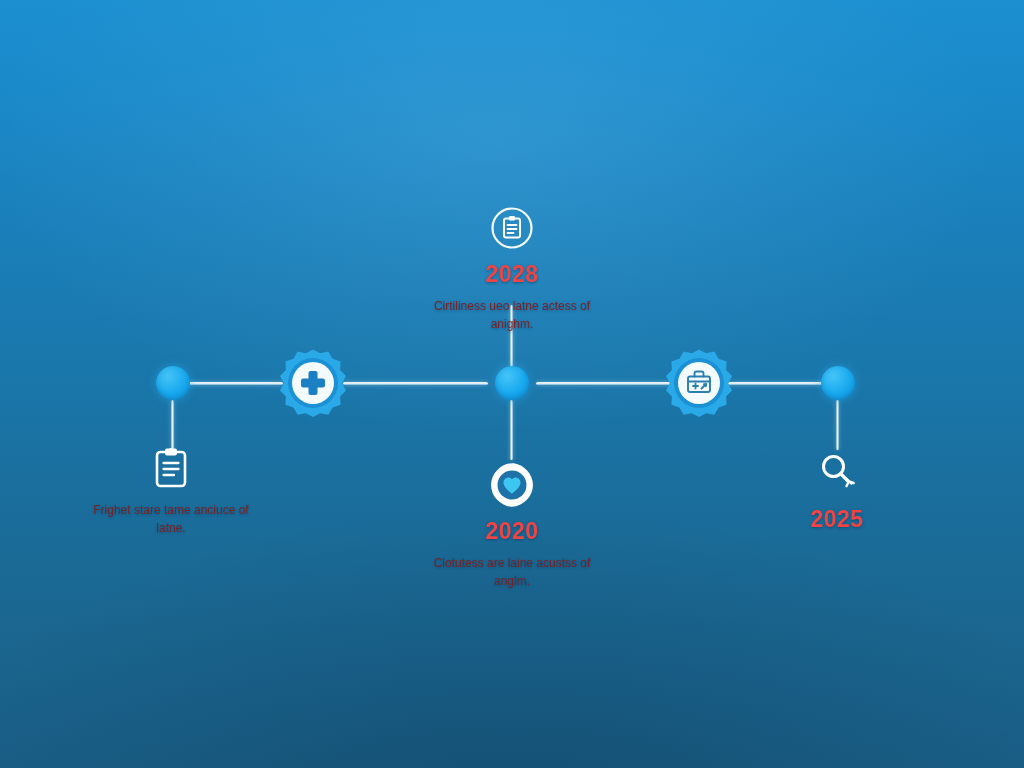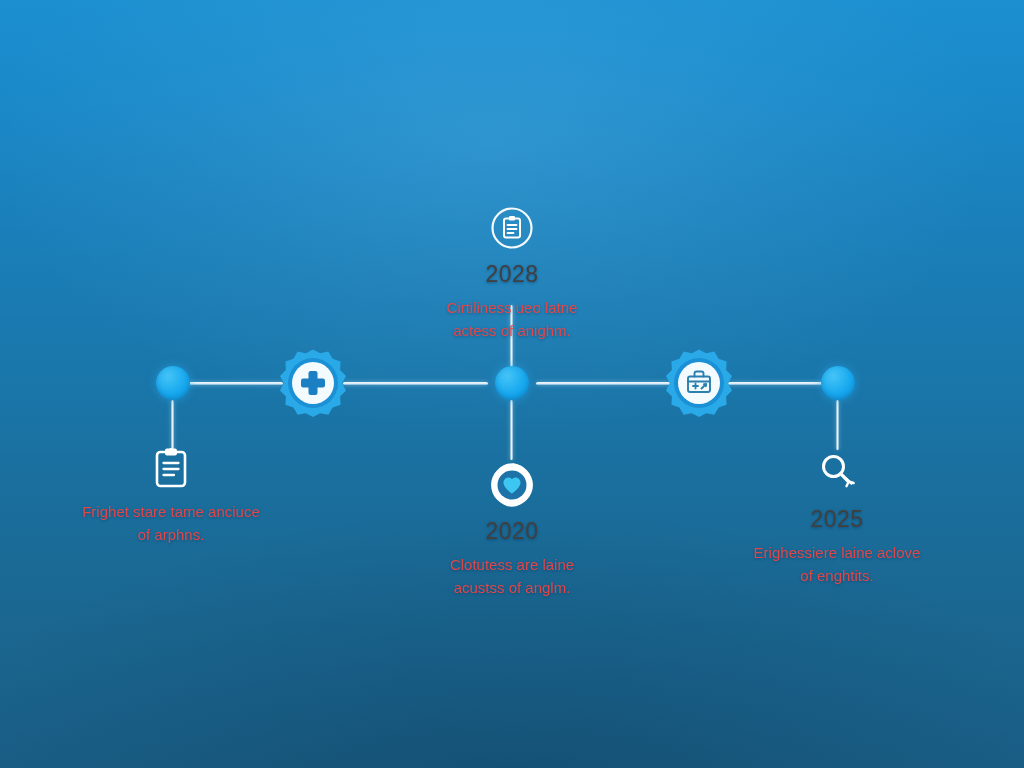--- a/index.html
+++ b/index.html
@@ -96,32 +96,32 @@
   .ms-icon {
     height: 46px;
     display: flex;
     align-items: center;
     justify-content: center;
     margin-bottom: 10px;
   }
   .ms-icon svg { display: block; }
   .ms-year {
     font-size: 23px;
-    font-weight: normal;
+    font-weight: bold;
     letter-spacing: 0.5px;
-    color: #404040;
+    color: #ef4444;
     text-shadow: 0 1px 3px rgba(8,50,85,0.55);
     margin-bottom: 9px;
     filter: blur(0.35px);
     text-align: center;
   }
   .ms-desc {
-    font-size: 15px;
+    font-size: 12px;
     line-height: 1.5;
-    color: #ef4444;
+    color: #7f1d1d;
     text-shadow: 0 1px 3px rgba(8,50,85,0.5);
     padding: 0 26px;
     filter: blur(0.55px);
     opacity: 0.93;
   }
 </style>
 </head>
 <body>
 
 <div class="stage">
@@ -187,21 +187,21 @@
         <rect x="5" y="5" width="28" height="34" rx="3.5" fill="none" stroke="#ffffff" stroke-width="2.6"></rect>
         <rect x="13" y="1.5" width="12" height="7" rx="2" fill="#ffffff"></rect>
         <circle cx="19" cy="3.2" r="2.1" fill="#ffffff"></circle>
         <g stroke="#ffffff" stroke-width="2.3" stroke-linecap="round">
           <path d="M11.5 16 H26.5"></path>
           <path d="M11.5 22 H26.5"></path>
           <path d="M11.5 28 H22"></path>
         </g>
       </svg>
     </div>
-    <div class="ms-desc">Frighet stare tame anciuce of arphns.</div>
+    <div class="ms-desc">Frighet stare tame anciuce of latne.</div>
   </div>
 
   <div class="milestone" style="left:397px; top:205px;">
     <div class="ms-icon">
       <svg width="44" height="44" viewBox="0 0 44 44" xmlns="http://www.w3.org/2000/svg">
         <circle cx="22" cy="22" r="19.5" fill="none" stroke="#ffffff" stroke-width="2.2" opacity="0.95"></circle>
         <g>
           <rect x="14" y="12.5" width="16" height="19" rx="2" fill="none" stroke="#ffffff" stroke-width="2"></rect>
           <rect x="19" y="10" width="6" height="4.5" rx="1.3" fill="#ffffff"></rect>
           <g stroke="#ffffff" stroke-width="1.8" stroke-linecap="round">
@@ -236,16 +236,15 @@
         <circle cx="16.5" cy="14.5" r="10" fill="none" stroke="#ffffff" stroke-width="3"></circle>
         <path d="M23.6 21.6 L31 29" stroke="#ffffff" stroke-width="3.4" stroke-linecap="round"></path>
         <g stroke="#ffffff" stroke-width="2.4" stroke-linecap="round" fill="none">
           <path d="M29 27 L34.5 31.5"></path>
           <path d="M31.8 29.3 L29.5 34.2"></path>
           <path d="M31.8 29.3 L36.6 31"></path>
         </g>
       </svg>
     </div>
     <div class="ms-year">2025</div>
-    <div class="ms-desc">Erighessiere laine aclove of enghtits.</div>
   </div>
 
 </div>
 
 </body></html>

